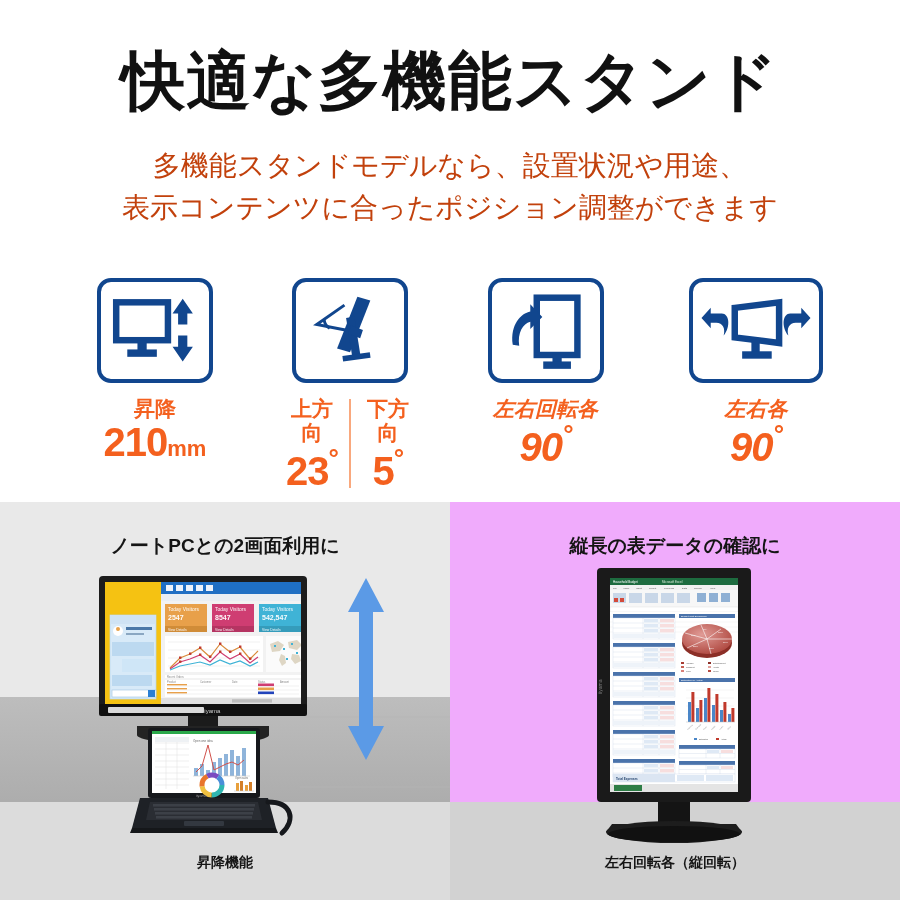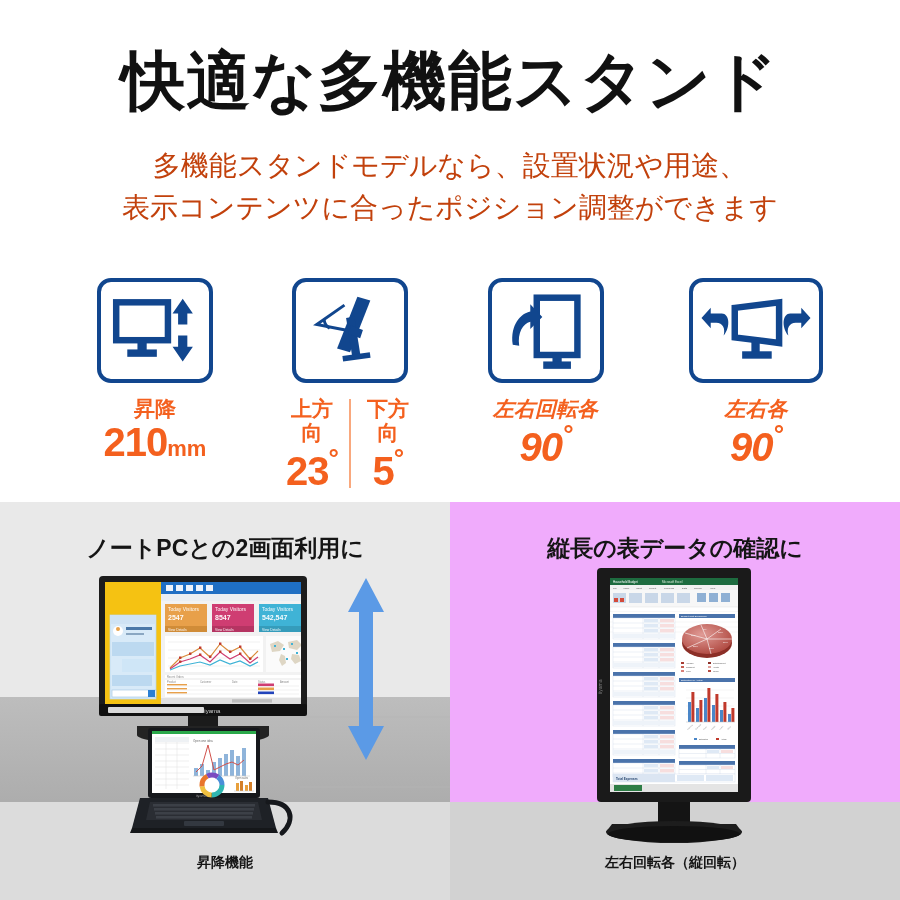--- a/index.html
+++ b/index.html
@@ -48,21 +48,21 @@
   .split .half{padding:0 9px;position:relative;}
   .split .divider{
     width:2px;background:#f9a87d;margin:2px 0 4px 0;align-self:stretch;
   }
 
   
   .panelL{position:absolute;left:0;top:502px;width:450px;height:398px;background:#e9e9e9;}
   .panelR{position:absolute;left:450px;top:502px;width:450px;height:398px;background:#f0abfc;}
   .panel-head{
     position:absolute;top:31px;width:100%;text-align:center;
-    font-size:23px;font-weight:bold;color:#151515;
+    font-size:19px;font-weight:bold;color:#151515;
   }
   .panel-foot{
     position:absolute;bottom:28px;width:100%;text-align:center;
     font-size:14px;font-weight:bold;color:#151515;
   }
 
   
   .stage{position:absolute;left:0;top:0;width:100%;height:100%;}
   .stage svg{position:absolute;left:0;top:0;}
 </style>

